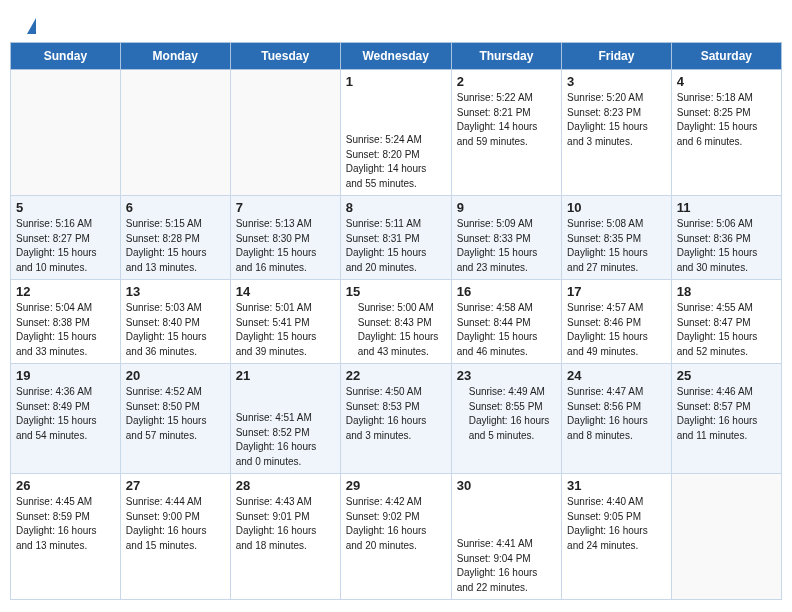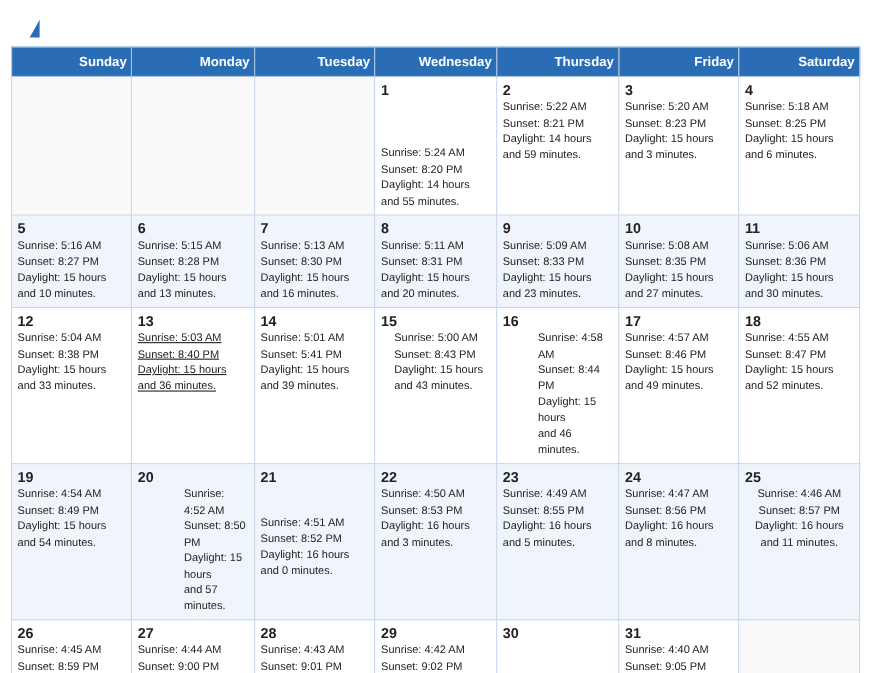--- a/index.html
+++ b/index.html
@@ -52,21 +52,21 @@
       width: calc(100% - 20px);
       margin: 0 10px 10px 10px;
       border-collapse: collapse;
     }
     thead tr th {
       background-color: #2a6db5;
       color: #fff;
       font-size: 12px;
       font-weight: bold;
       padding: 6px 4px;
-      text-align: right;
+      text-align: center;
       border: 1px solid #aac4e0;
     }
     tbody tr td {
       vertical-align: top;
       border: 1px solid #c8d8e8;
       padding: 4px 5px;
       font-size: 10px;
       color: #222;
       background: #fff;
       width: 113px;
@@ -210,42 +210,42 @@
       <tr>
         <td>
           <span class="day-num">12</span>
           <div class="cell-text" style="white-space: pre-line;">Sunrise: 5:04 AM
 Sunset: 8:38 PM
 Daylight: 15 hours
 and 33 minutes.</div>
         </td>
         <td>
           <span class="day-num">13</span>
-          <div class="cell-text" style="white-space: pre-line; text-decoration: underline;">Sunrise: 5:03 AM
+          <div class="cell-text" style="white-space: pre-line;">Sunrise: 5:03 AM
 Sunset: 8:40 PM
 Daylight: 15 hours
 and 36 minutes.</div>
         </td>
         <td>
           <span class="day-num">14</span>
           <div class="cell-text" style="white-space: pre-line;">Sunrise: 5:01 AM
 Sunset: 5:41 PM
 Daylight: 15 hours
 and 39 minutes.</div>
         </td>
         <td>
           <span class="day-num">15</span>
           <div class="cell-text" style="white-space: pre-line; margin-left: 12px;">Sunrise: 5:00 AM
 Sunset: 8:43 PM
 Daylight: 15 hours
 and 43 minutes.</div>
         </td>
         <td>
           <span class="day-num">16</span>
-          <div class="cell-text" style="white-space: pre-line; margin-left: 32px;">Sunrise: 4:58 AM
+          <div class="cell-text" style="white-space: pre-line;">Sunrise: 4:58 AM
 Sunset: 8:44 PM
 Daylight: 15 hours
 and 46 minutes.</div>
         </td>
         <td>
           <span class="day-num">17</span>
           <div class="cell-text" style="white-space: pre-line;">Sunrise: 4:57 AM
 Sunset: 8:46 PM
 Daylight: 15 hours
 and 49 minutes.</div>
@@ -254,63 +254,63 @@
           <span class="day-num">18</span>
           <div class="cell-text" style="white-space: pre-line;">Sunrise: 4:55 AM
 Sunset: 8:47 PM
 Daylight: 15 hours
 and 52 minutes.</div>
         </td>
       </tr>
       <tr>
         <td>
           <span class="day-num">19</span>
-          <div class="cell-text" style="white-space: pre-line;">Sunrise: 4:54 AM
+          <div class="cell-text" style="white-space: pre-line;">Sunrise: 4:36 AM
 Sunset: 8:49 PM
 Daylight: 15 hours
 and 54 minutes.</div>
         </td>
         <td>
           <span class="day-num">20</span>
-          <div class="cell-text" style="white-space: pre-line; margin-left: 42px;">Sunrise: 4:52 AM
+          <div class="cell-text" style="white-space: pre-line;">Sunrise: 4:52 AM
 Sunset: 8:50 PM
 Daylight: 15 hours
 and 57 minutes.</div>
         </td>
         <td>
           <span class="day-num">21</span>
           <div class="cell-text" style="white-space: pre-line; margin-top: 28px;">Sunrise: 4:51 AM
 Sunset: 8:52 PM
 Daylight: 16 hours
 and 0 minutes.</div>
         </td>
         <td>
           <span class="day-num">22</span>
           <div class="cell-text" style="white-space: pre-line;">Sunrise: 4:50 AM
 Sunset: 8:53 PM
 Daylight: 16 hours
 and 3 minutes.</div>
         </td>
         <td>
           <span class="day-num">23</span>
-          <div class="cell-text" style="white-space: pre-line;">Sunrise: 4:49 AM
+          <div class="cell-text" style="white-space: pre-line; margin-left: 12px;">Sunrise: 4:49 AM
 Sunset: 8:55 PM
 Daylight: 16 hours
 and 5 minutes.</div>
         </td>
         <td>
           <span class="day-num">24</span>
           <div class="cell-text" style="white-space: pre-line;">Sunrise: 4:47 AM
 Sunset: 8:56 PM
 Daylight: 16 hours
 and 8 minutes.</div>
         </td>
         <td>
           <span class="day-num">25</span>
-          <div class="cell-text" style="white-space: pre-line; text-align: center;">Sunrise: 4:46 AM
+          <div class="cell-text" style="white-space: pre-line;">Sunrise: 4:46 AM
 Sunset: 8:57 PM
 Daylight: 16 hours
 and 11 minutes.</div>
         </td>
       </tr>
       <tr>
         <td>
           <span class="day-num">26</span>
           <div class="cell-text" style="white-space: pre-line;">Sunrise: 4:45 AM
 Sunset: 8:59 PM

